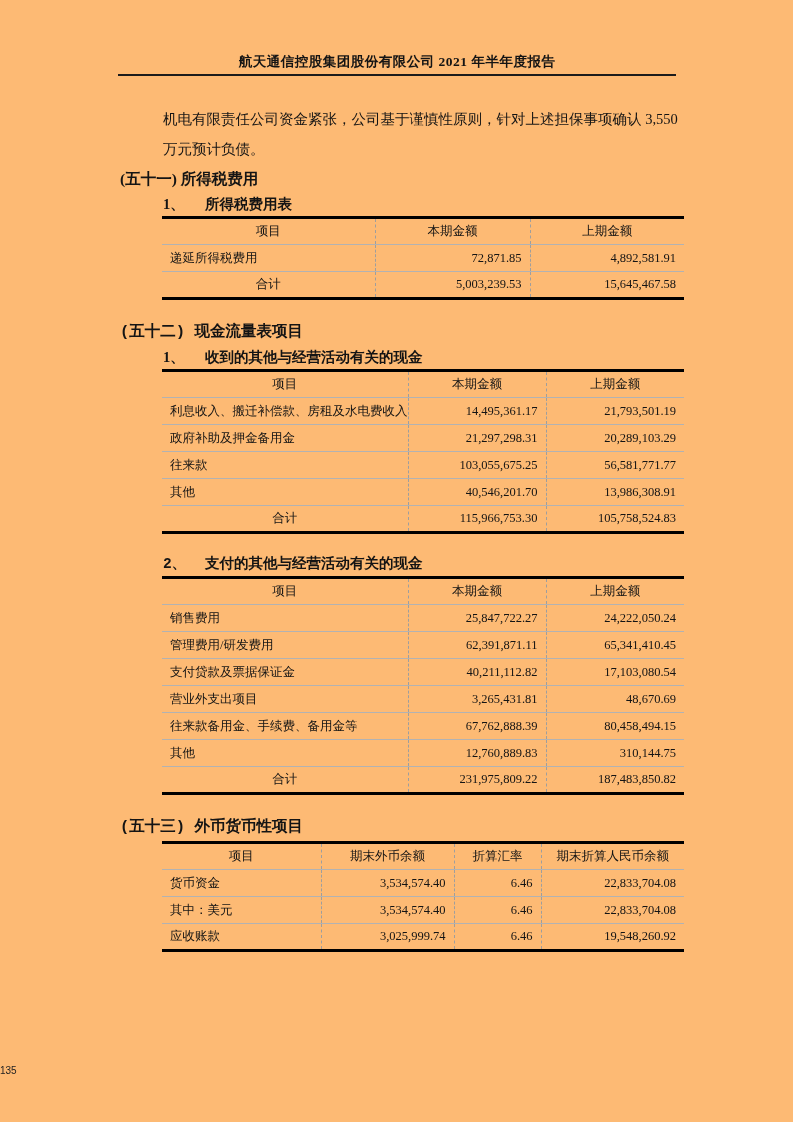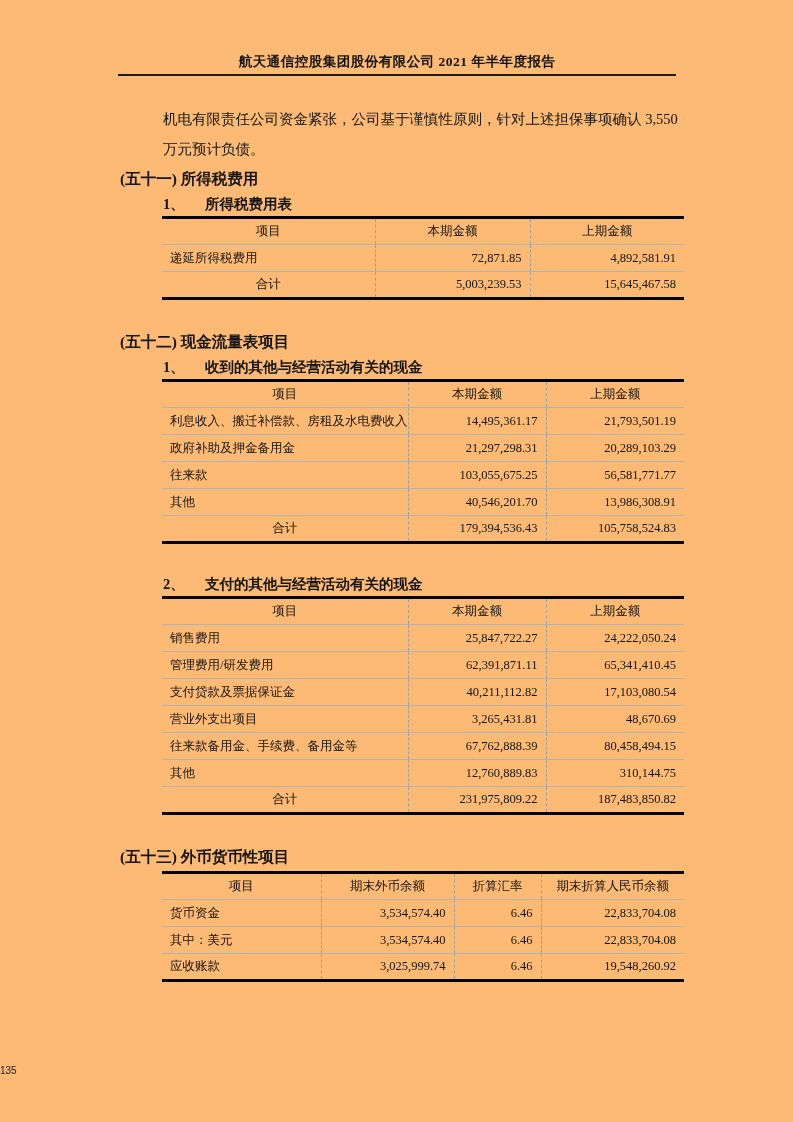--- a/index.html
+++ b/index.html
@@ -20,21 +20,21 @@
     text-align: center;
   }
   .header-title { font-size: 13.5px; font-weight: bold; letter-spacing: 0.5px; }
 
   .body-par { margin: 28px 100px 0 163px; font-size: 14.5px; line-height: 30px; }
   .par-line { display: block; }
 
   .sec-h { margin: 5px 0 0 120px; font-size: 15.5px; font-weight: bold; line-height: 20px; }
   .sub-h { margin: 7px 0 3px 163px; font-size: 14.5px; font-weight: bold; line-height: 17px; }
   .sub-num { display: inline-block; width: 42px; }
-  .mt-sec { margin-top: 32px; }
+  .mt-sec { margin-top: 22px; font-family: Liberation Mono, monospace; }
 
   table.fin {
     border-collapse: collapse; table-layout: fixed;
     margin-left: 162px; width: 522px;
     border-top: 3px solid #000; border-bottom: 3px solid #000;
     font-size: 12.5px;
   }
   table.fin td {
     height: 27px;
     border-bottom: 1px solid #b2b2b2;
@@ -130,21 +130,21 @@
         <td class="num">103,055,675.25</td>
         <td class="num">56,581,771.77</td>
       </tr>
       <tr>
         <td>其他</td>
         <td class="num">40,546,201.70</td>
         <td class="num">13,986,308.91</td>
       </tr>
       <tr>
         <td class="total-label">合计</td>
-        <td class="num">179,394,536.43</td>
+        <td class="num">115,966,753.30</td>
         <td class="num">105,758,524.83</td>
       </tr>
     </tbody>
   </table>
 
   <h3 class="sub-h mt-sec">
     <span class="sub-num">2、</span><span>支付的其他与经营活动有关的现金</span>
   </h3>
   <table class="fin">
     <colgroup>

